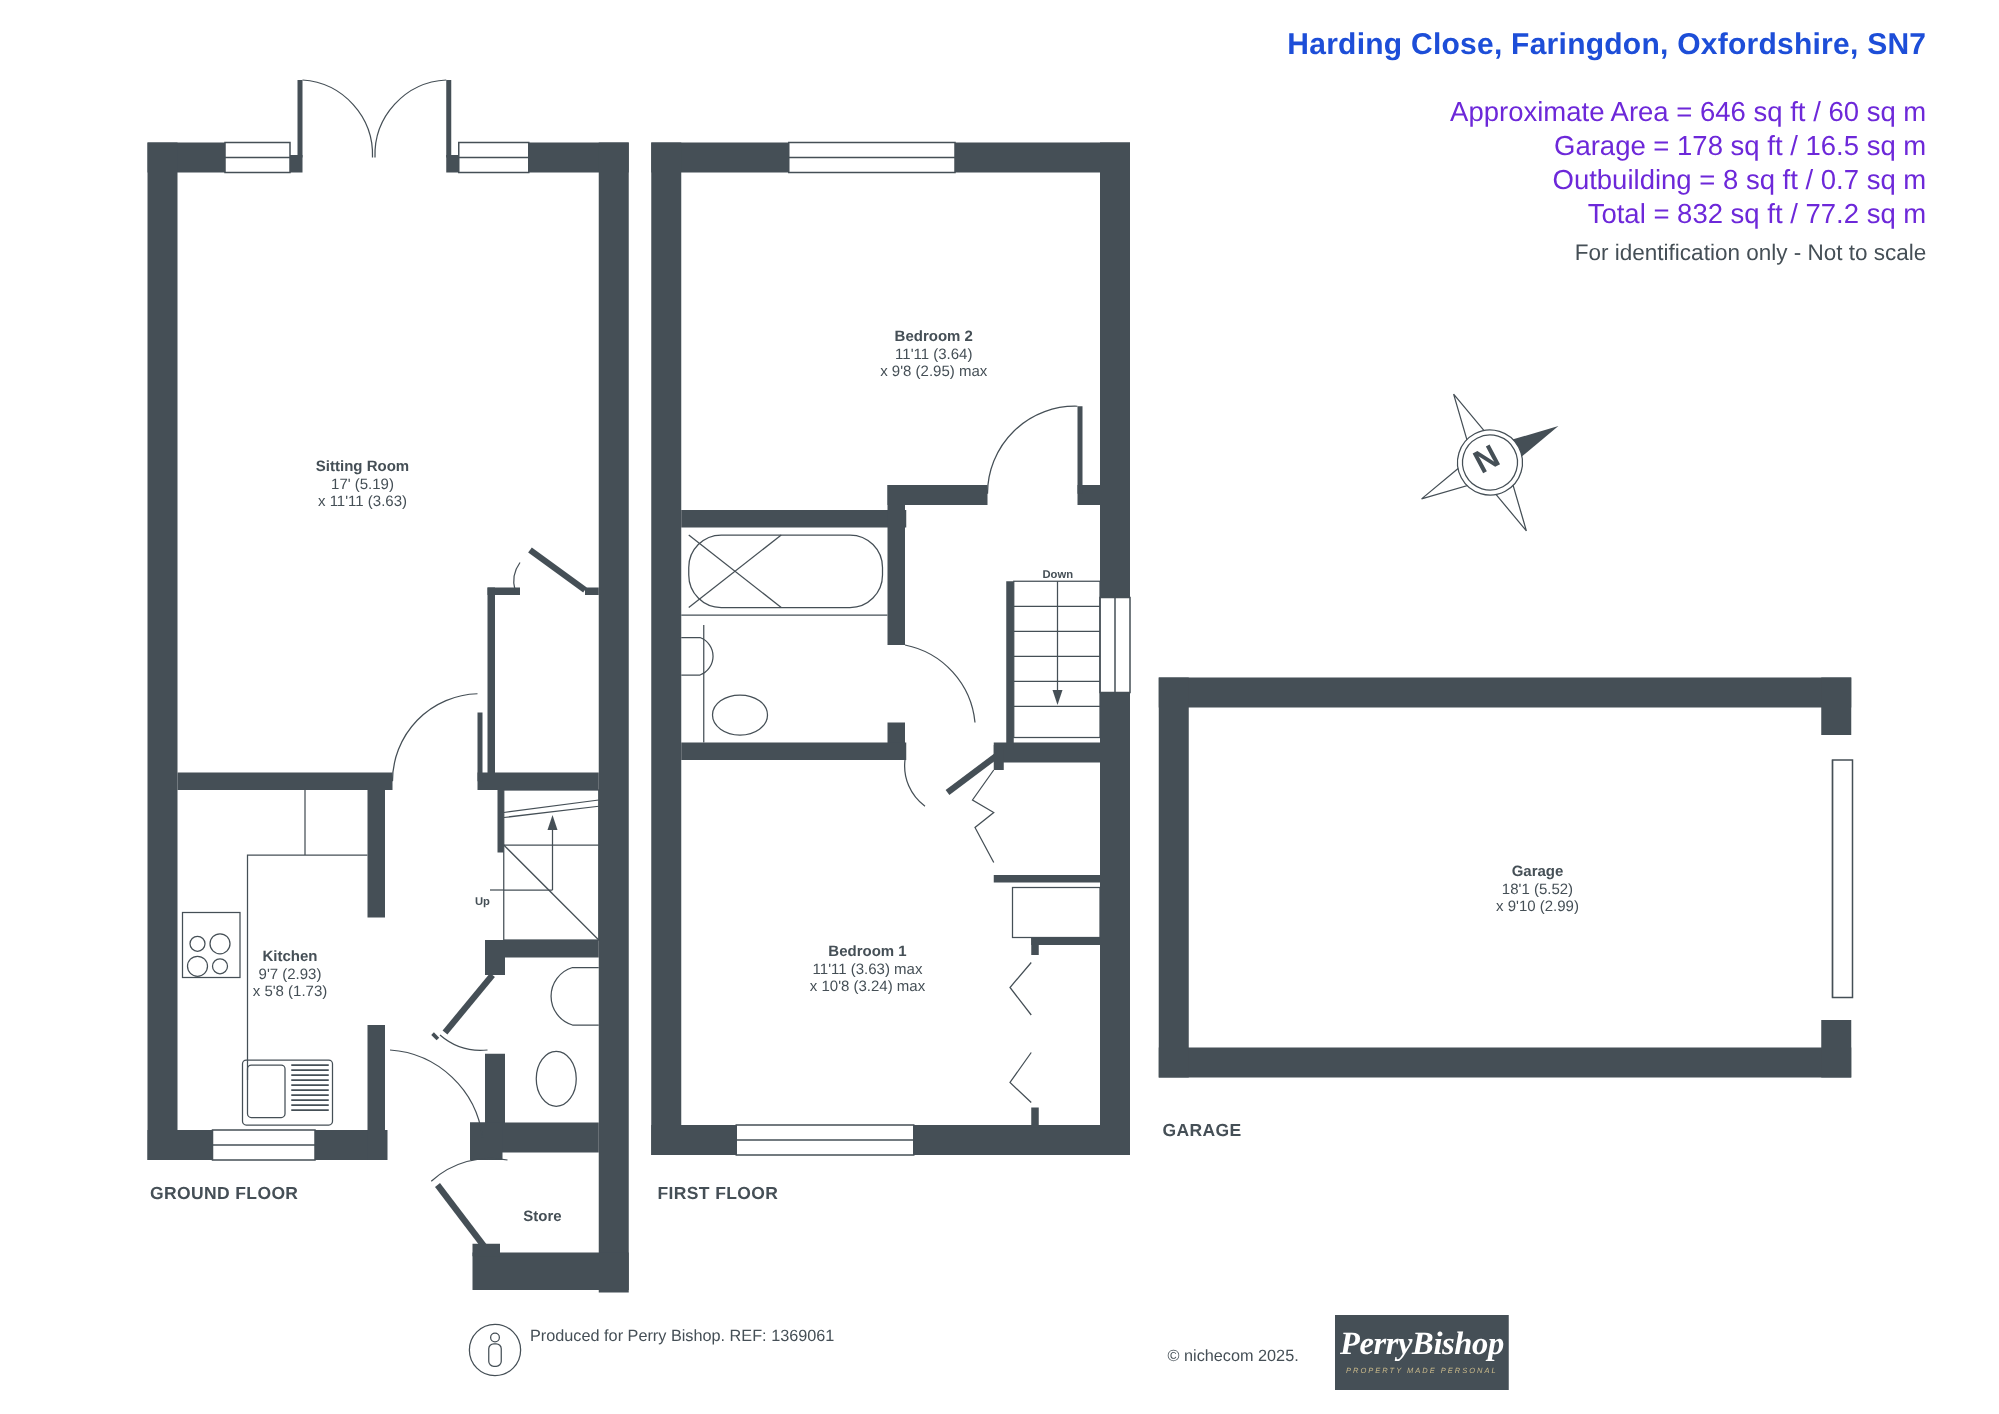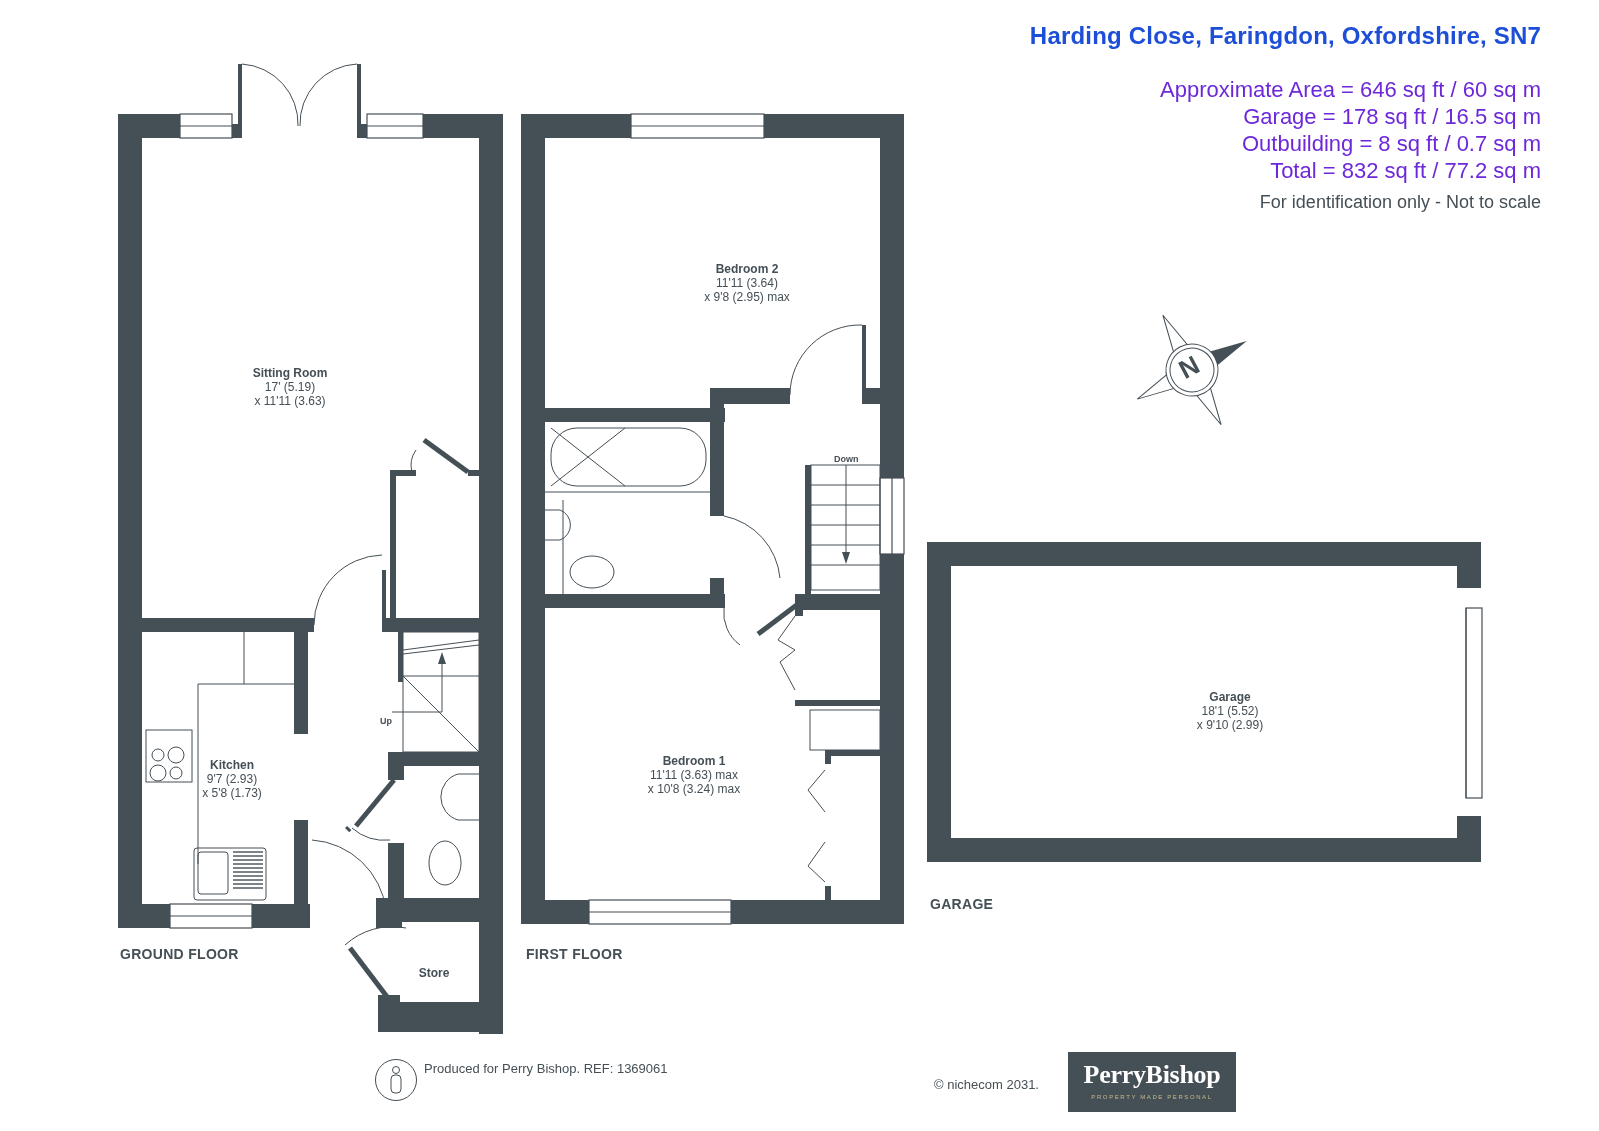--- a/index.html
+++ b/index.html
@@ -7,21 +7,21 @@
   .title{position:absolute;right:58px;top:22px;font-size:24px;font-weight:bold;color:#1d4ed8;white-space:nowrap;letter-spacing:0.2px;}
   .areas{position:absolute;right:58px;top:76px;text-align:right;font-size:22px;line-height:27px;color:#6d28d9;}
   .note{position:absolute;right:58px;top:192px;font-size:18px;color:#454f56;}
   svg.plan{position:absolute;left:0;top:0;}
   .lbl{position:absolute;text-align:center;font-size:12px;line-height:14px;color:#454f56;transform:translateX(-50%);white-space:nowrap;}
   .lbl .nm{font-weight:bold;}
   .floor{position:absolute;font-size:14px;font-weight:bold;color:#454f56;letter-spacing:0.3px;}
   .small{position:absolute;font-size:9px;font-weight:bold;color:#454f56;}
   .footer{position:absolute;left:424px;top:1060px;font-size:13px;line-height:17px;color:#454f56;}
   .copy{position:absolute;left:934px;top:1077px;font-size:13px;color:#454f56;}
-  .logo{position:absolute;left:1068px;top:1052px;width:168px;height:60px;background:#454f56;color:#fff;text-align:center;}
+  .logo{position:absolute;left:1068px;top:1052px;width:139px;height:60px;background:#454f56;color:#fff;text-align:center;font-style:italic;}
   .logo .brand{font-family:"Liberation Serif",serif;font-size:26px;font-weight:bold;padding-top:8px;letter-spacing:-0.3px;}
   .logo .tag{font-size:6px;letter-spacing:1.6px;color:#c9b98a;margin-top:4px;}
   .person{position:absolute;left:374px;top:1058px;width:44px;height:44px;}
 </style>
 </head>
 <body>
 
 <div class="title">Harding Close, Faringdon, Oxfordshire, SN7</div>
 <div class="areas">
   <div>Approximate Area = 646 sq ft / 60 sq m</div>
@@ -244,17 +244,17 @@
 <div class="floor" style="left:930px;top:896px;">GARAGE</div>
 
 <svg class="person" viewBox="0 0 44 44">
   <circle cx="22" cy="22" r="20.5" fill="none" stroke="#454f56" stroke-width="1"></circle>
   <circle cx="22" cy="12" r="3.5" fill="none" stroke="#454f56" stroke-width="1"></circle>
   <rect x="17" y="17" width="10" height="18" rx="4" fill="none" stroke="#454f56" stroke-width="1"></rect>
 </svg>
 <div class="footer">
   <div>Produced for Perry Bishop.   REF: 1369061</div>
 </div>
-<div class="copy">© nichecom 2031.</div>
+<div class="copy">© nichecom 2025.</div>
 <div class="logo">
   <div class="brand">PerryBishop</div>
   <div class="tag">PROPERTY MADE PERSONAL</div>
 </div>
 
 </body></html>

